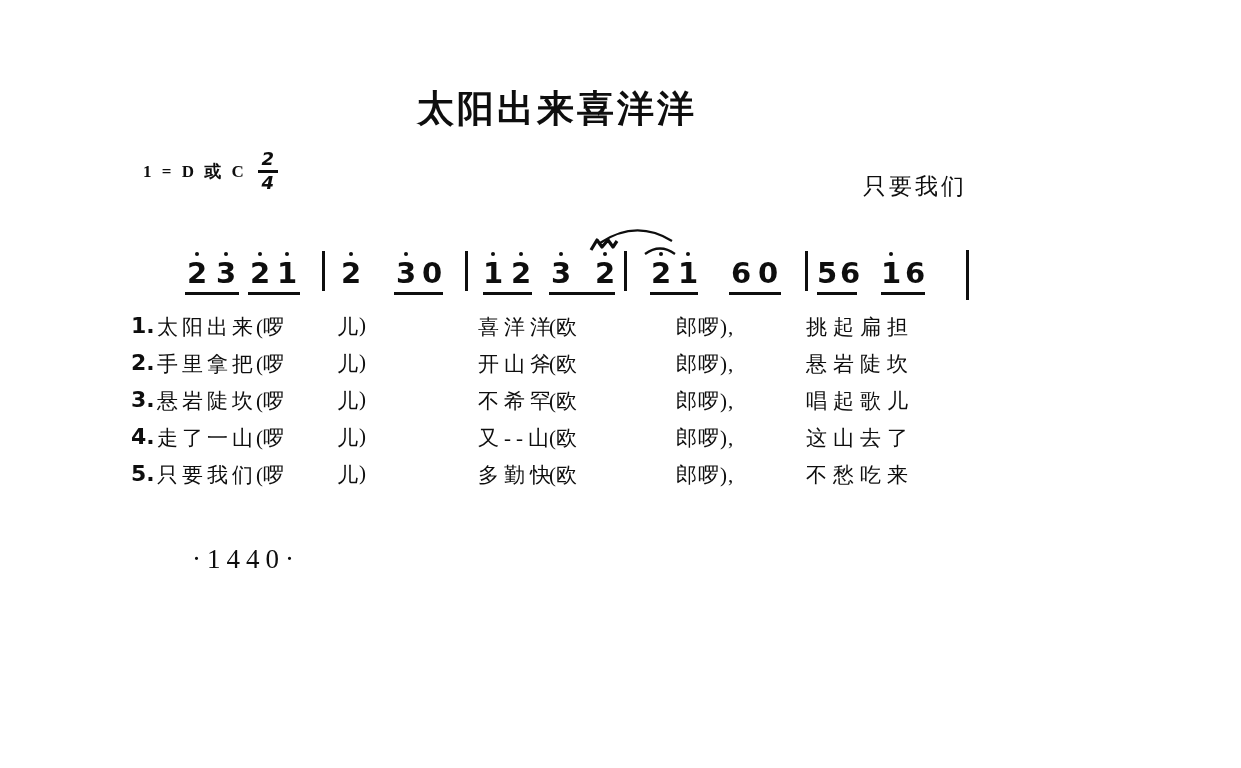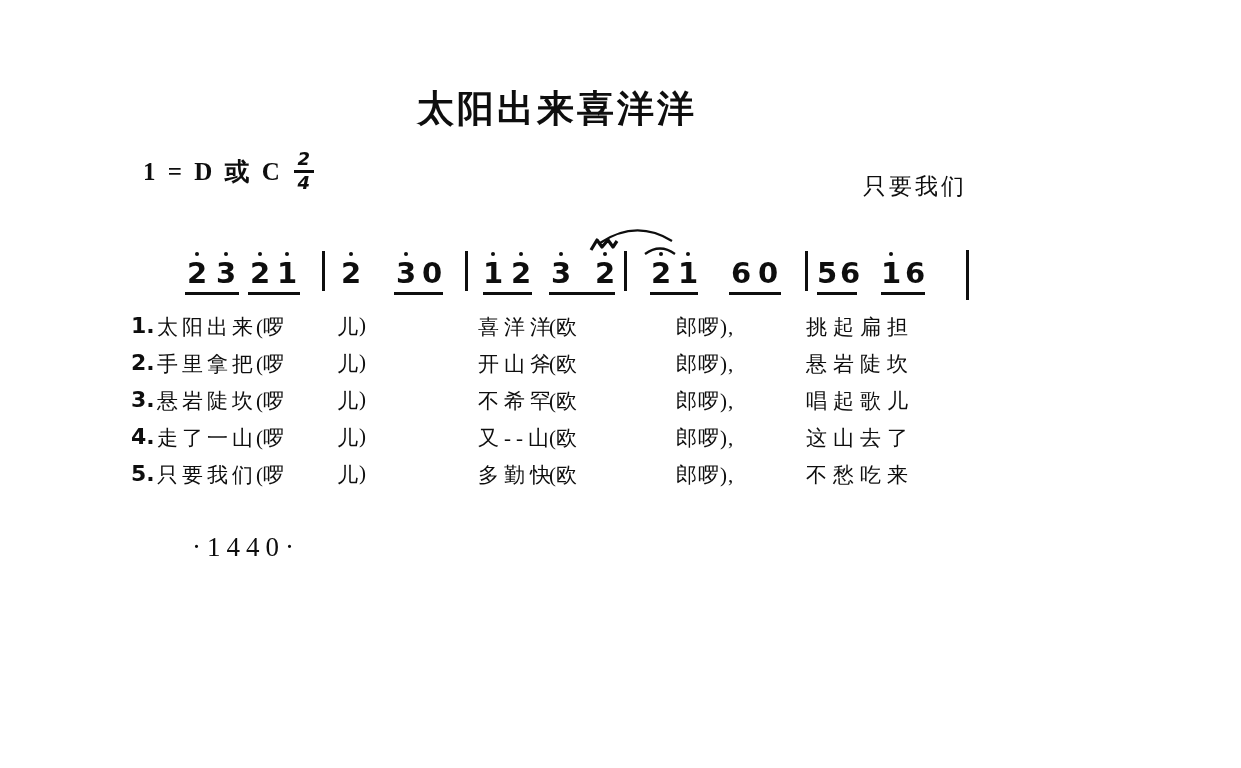--- a/index.html
+++ b/index.html
@@ -1,21 +1,21 @@
 <!DOCTYPE html>
 <html><head>
 <meta charset="utf-8">
 <style>
   html,body{margin:0;padding:0;background:#fff;}
   .page{position:relative;width:1241px;height:768px;background:#fff;color:#0e0e0e;
         font-family:"Liberation Serif",serif;overflow:hidden;}
   .title{position:absolute;left:417px;top:84px;font-size:37px;font-weight:bold;
          letter-spacing:3px;white-space:nowrap;}
   .keysig{position:absolute;left:143px;top:150px;display:flex;align-items:center;gap:12px;}
-  .keytext{font-size:25px;font-weight:bold;letter-spacing:2px;word-spacing:2px;white-space:nowrap;}
+  .keytext{font-size:17px;font-weight:bold;letter-spacing:2px;word-spacing:2px;white-space:nowrap;}
   .frac{display:inline-flex;flex-direction:column;align-items:center;font-weight:bold;
         font-size:18px;line-height:1.05;font-family:"DejaVu Sans",sans-serif;}
   .frac .fbar{width:20px;border-top:3px solid #0e0e0e;margin:1px 0;}
   .attribution{position:absolute;left:863px;top:171px;font-size:23px;letter-spacing:3px;white-space:nowrap;}
   .tempo{position:absolute;left:143px;top:207px;font-size:21px;letter-spacing:1px;white-space:nowrap;}
 
   .notation{position:absolute;left:0;top:0;width:100%;height:100%;}
   .note{position:absolute;top:259px;width:20px;text-align:center;line-height:1;
         font-family:"DejaVu Sans",sans-serif;font-weight:bold;font-size:29px;}
   .note.hi::before{content:"";position:absolute;left:50%;top:-7px;width:4px;height:4px;
@@ -29,21 +29,21 @@
   .vrow span{position:absolute;top:0;}
   .vnum{left:131px;font-weight:bold;font-size:22px;font-family:"DejaVu Sans",sans-serif;}
   .vp1{left:157px;letter-spacing:4px;}
   .fluo{left:256px;}
   .fer{left:337px;}
   .fcls{left:359px;}
   .vp2{left:478px;letter-spacing:5px;}
   .fou{left:549px;}
   .flang{left:676px;letter-spacing:1px;}
   .vp3{left:806px;letter-spacing:6px;}
-  .pagenum{position:absolute;left:192px;top:532px;font-size:27px;letter-spacing:6px;white-space:nowrap;}
+  .pagenum{position:absolute;left:192px;top:544px;font-size:27px;letter-spacing:6px;white-space:nowrap;}
 </style>
 </head>
 <body>
 
 <div class="page">
 
   <div class="title">太阳出来喜洋洋</div>
 
   <div class="keysig">
     <span class="keytext">1 = D 或 C</span>

